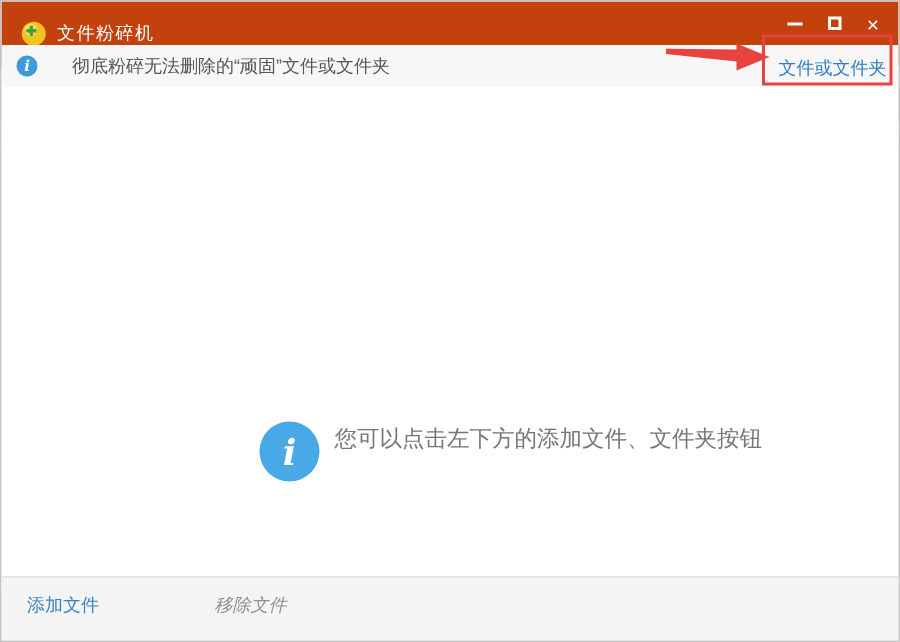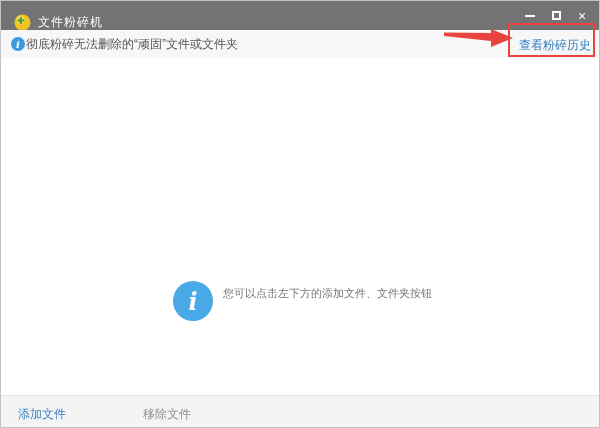--- a/index.html
+++ b/index.html
@@ -7,21 +7,21 @@
   body { font-family:"Liberation Sans","DejaVu Sans",sans-serif; font-size:12px; }
 
   .window {
     position:relative; width:600px; height:428px;
     background:#fff; border:1px solid #c3c3c3; overflow:hidden;
   }
 
   
   .titlebar {
     position:absolute; left:0; top:0; width:100%; height:43px;
-    background:#737373; display:flex; align-items:center;
+    background:#c2410c; display:flex; align-items:center;
   }
   .app-icon { width:17px; height:17px; margin-left:13px; flex:0 0 auto; }
   .title-text { color:#fff; margin-left:7px; font-size:12px; letter-spacing:1px; }
   .win-controls { position:absolute; right:4px; top:0; height:29px; display:flex; }
   .win-btn {
     width:26px; height:29px; display:flex; align-items:center; justify-content:center;
     cursor:pointer; color:#fff;
   }
   .glyph-min { width:10px; height:2px; background:#fff; }
   .glyph-max { width:9px; height:9px; border:2px solid #fff; }
@@ -31,21 +31,21 @@
   .infobar {
     position:absolute; left:0; top:29px; width:100%; height:28px;
     background:#f7f7f7; display:flex; align-items:center;
   }
   .info-dot {
     width:14px; height:14px; border-radius:50%; background:#3d9bdc;
     color:#fff; font-size:10px; font-weight:bold; font-style:italic;
     display:flex; align-items:center; justify-content:center;
     font-family:"DejaVu Serif",serif; margin-left:10px; flex:0 0 auto;
   }
-  .info-text { color:#555; margin-left:1px; }
+  .info-text { color:#555; margin-left:23px; }
   .history-link {
     position:absolute; left:518px; top:36px; color:#2f7cc3; cursor:pointer;
   }
 
   
   .annot-box {
     position:absolute; left:507px; top:22px; width:87px; height:34px;
     border:2px solid #e8433e; z-index:20; pointer-events:none;
   }
   .annot-arrow { position:absolute; left:443px; top:27px; z-index:20; pointer-events:none; }
@@ -67,29 +67,29 @@
   .hdr-sep-1 { left:168px; }
   .hdr-sep-2 { left:584px; }
 
   
   .list-area { position:absolute; left:0; top:78px; width:100%; height:314px; background:#fff; }
   .empty-icon {
     position:absolute; left:172px; top:202px; width:40px; height:40px; border-radius:50%;
     background:#48a9e6; color:#fff; display:flex; align-items:center; justify-content:center;
     font-family:"DejaVu Serif",serif; font-style:italic; font-weight:bold; font-size:24px;
   }
-  .empty-text { position:absolute; left:222px; top:205px; color:#767676; line-height:18px; font-size:11px; }
+  .empty-text { position:absolute; left:222px; top:205px; color:#767676; line-height:18px; font-size:15px; }
 
   
   .footer {
-    position:absolute; left:0; bottom:0; width:100%; height:32px;
+    position:absolute; left:0; bottom:0; width:100%; height:43px;
     background:#f4f4f4; border-top:1px solid #e3e3e3;
   }
   .btn-add  { position:absolute; left:17px;  top:10px; color:#3a7fc0; cursor:pointer; }
-  .btn-remove { position:absolute; left:142px; top:10px; color:#8f8f8f; cursor:pointer; }
+  .btn-remove { position:absolute; left:142px; top:10px; color:#8f8f8f; cursor:pointer;font-style:italic; }
   .btn-shred {
     position:absolute; left:523px; top:5px; width:71px; height:26px;
     background:linear-gradient(#f8f8f8,#ebebeb); border:1px solid #dcdcdc;
     color:#9a9a9a; font-size:12px; display:flex; align-items:center; justify-content:center;
     cursor:pointer;
   }
 </style>
 </head>
 <body>
 
@@ -113,21 +113,21 @@
       <div class="win-btn">
           <span class="glyph-close">×</span>
         </div>
     </div>
   </div>
 
   <div class="infobar">
     <span class="info-dot">i</span>
     <span class="info-text">彻底粉碎无法删除的“顽固”文件或文件夹</span>
   </div>
-  <span class="history-link">查看粉碎历史</span>
+  <span class="history-link">文件或文件夹</span>
 
   <svg class="annot-arrow" width="70" height="20" viewBox="0 0 70 20">
     <polygon points="0,4.5 47,5 47,1 69,10 47,19 47,13 0,8" fill="#e8433e"></polygon>
   </svg>
   <div class="annot-box"></div>
 
   <div class="list-header">
     <span class="hdr-checkbox"></span>
     <span class="hdr-col hdr-col-name">名称</span>
     <span class="hdr-sep hdr-sep-1"></span>

